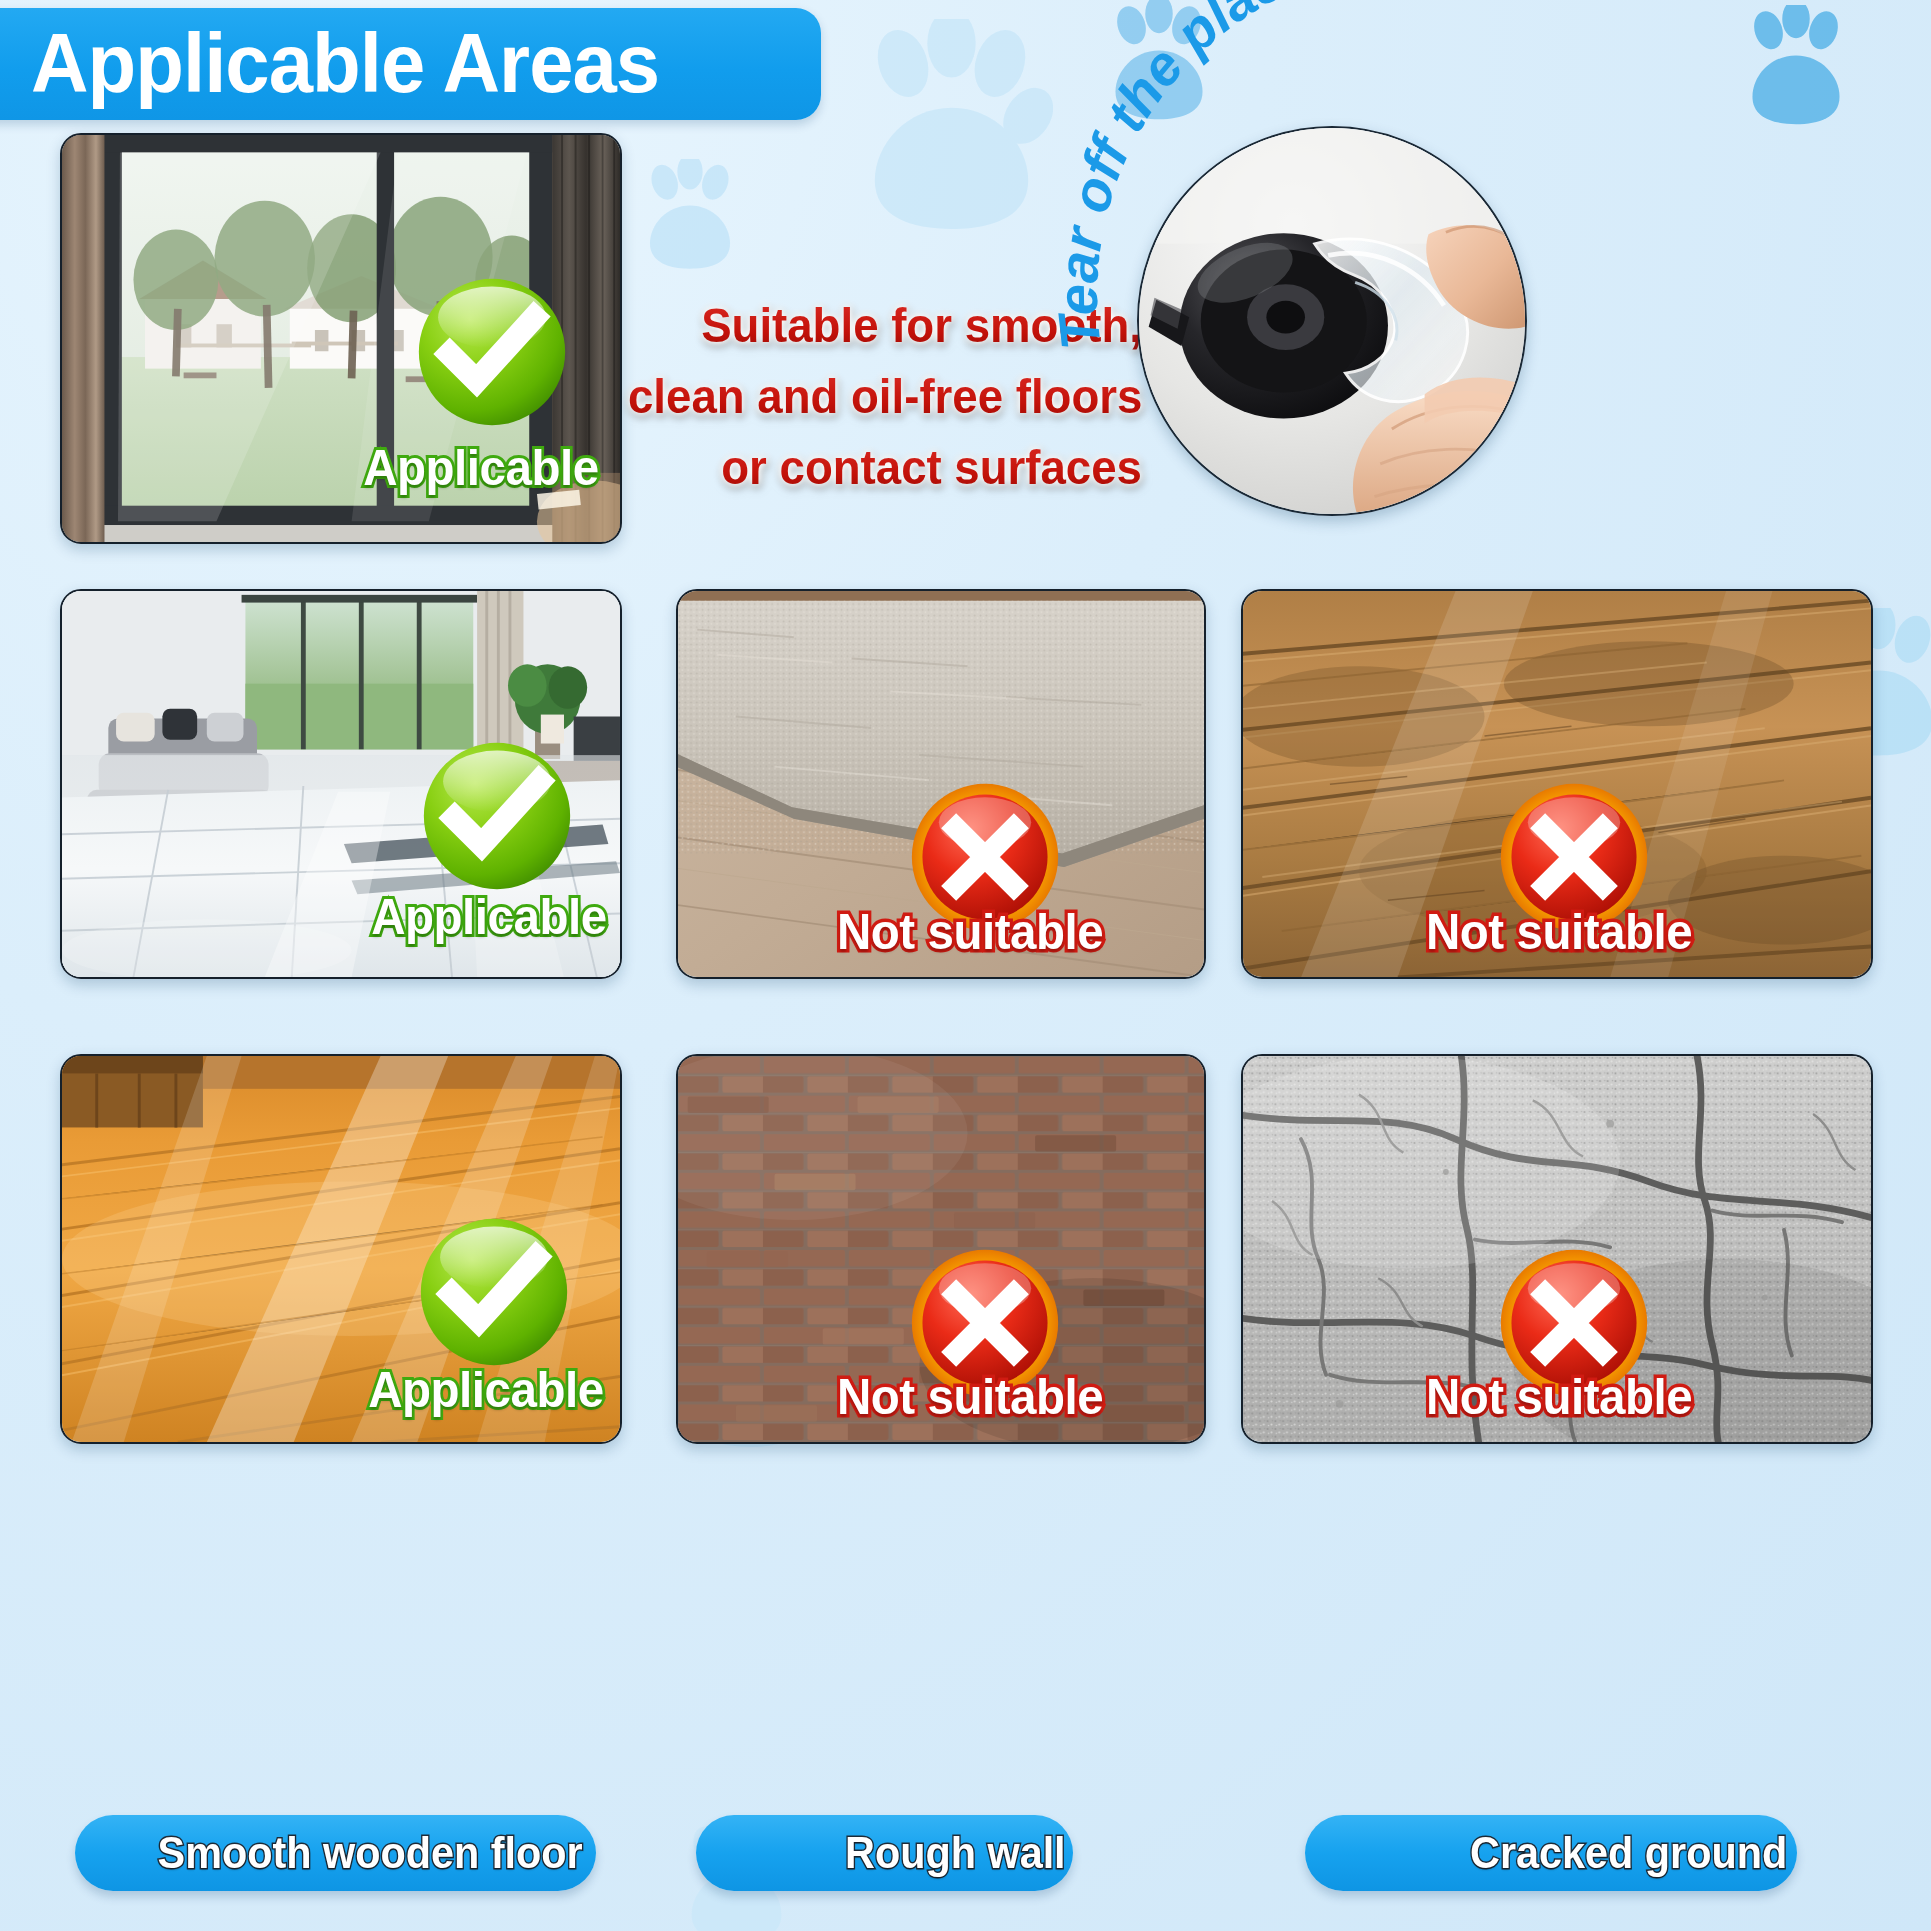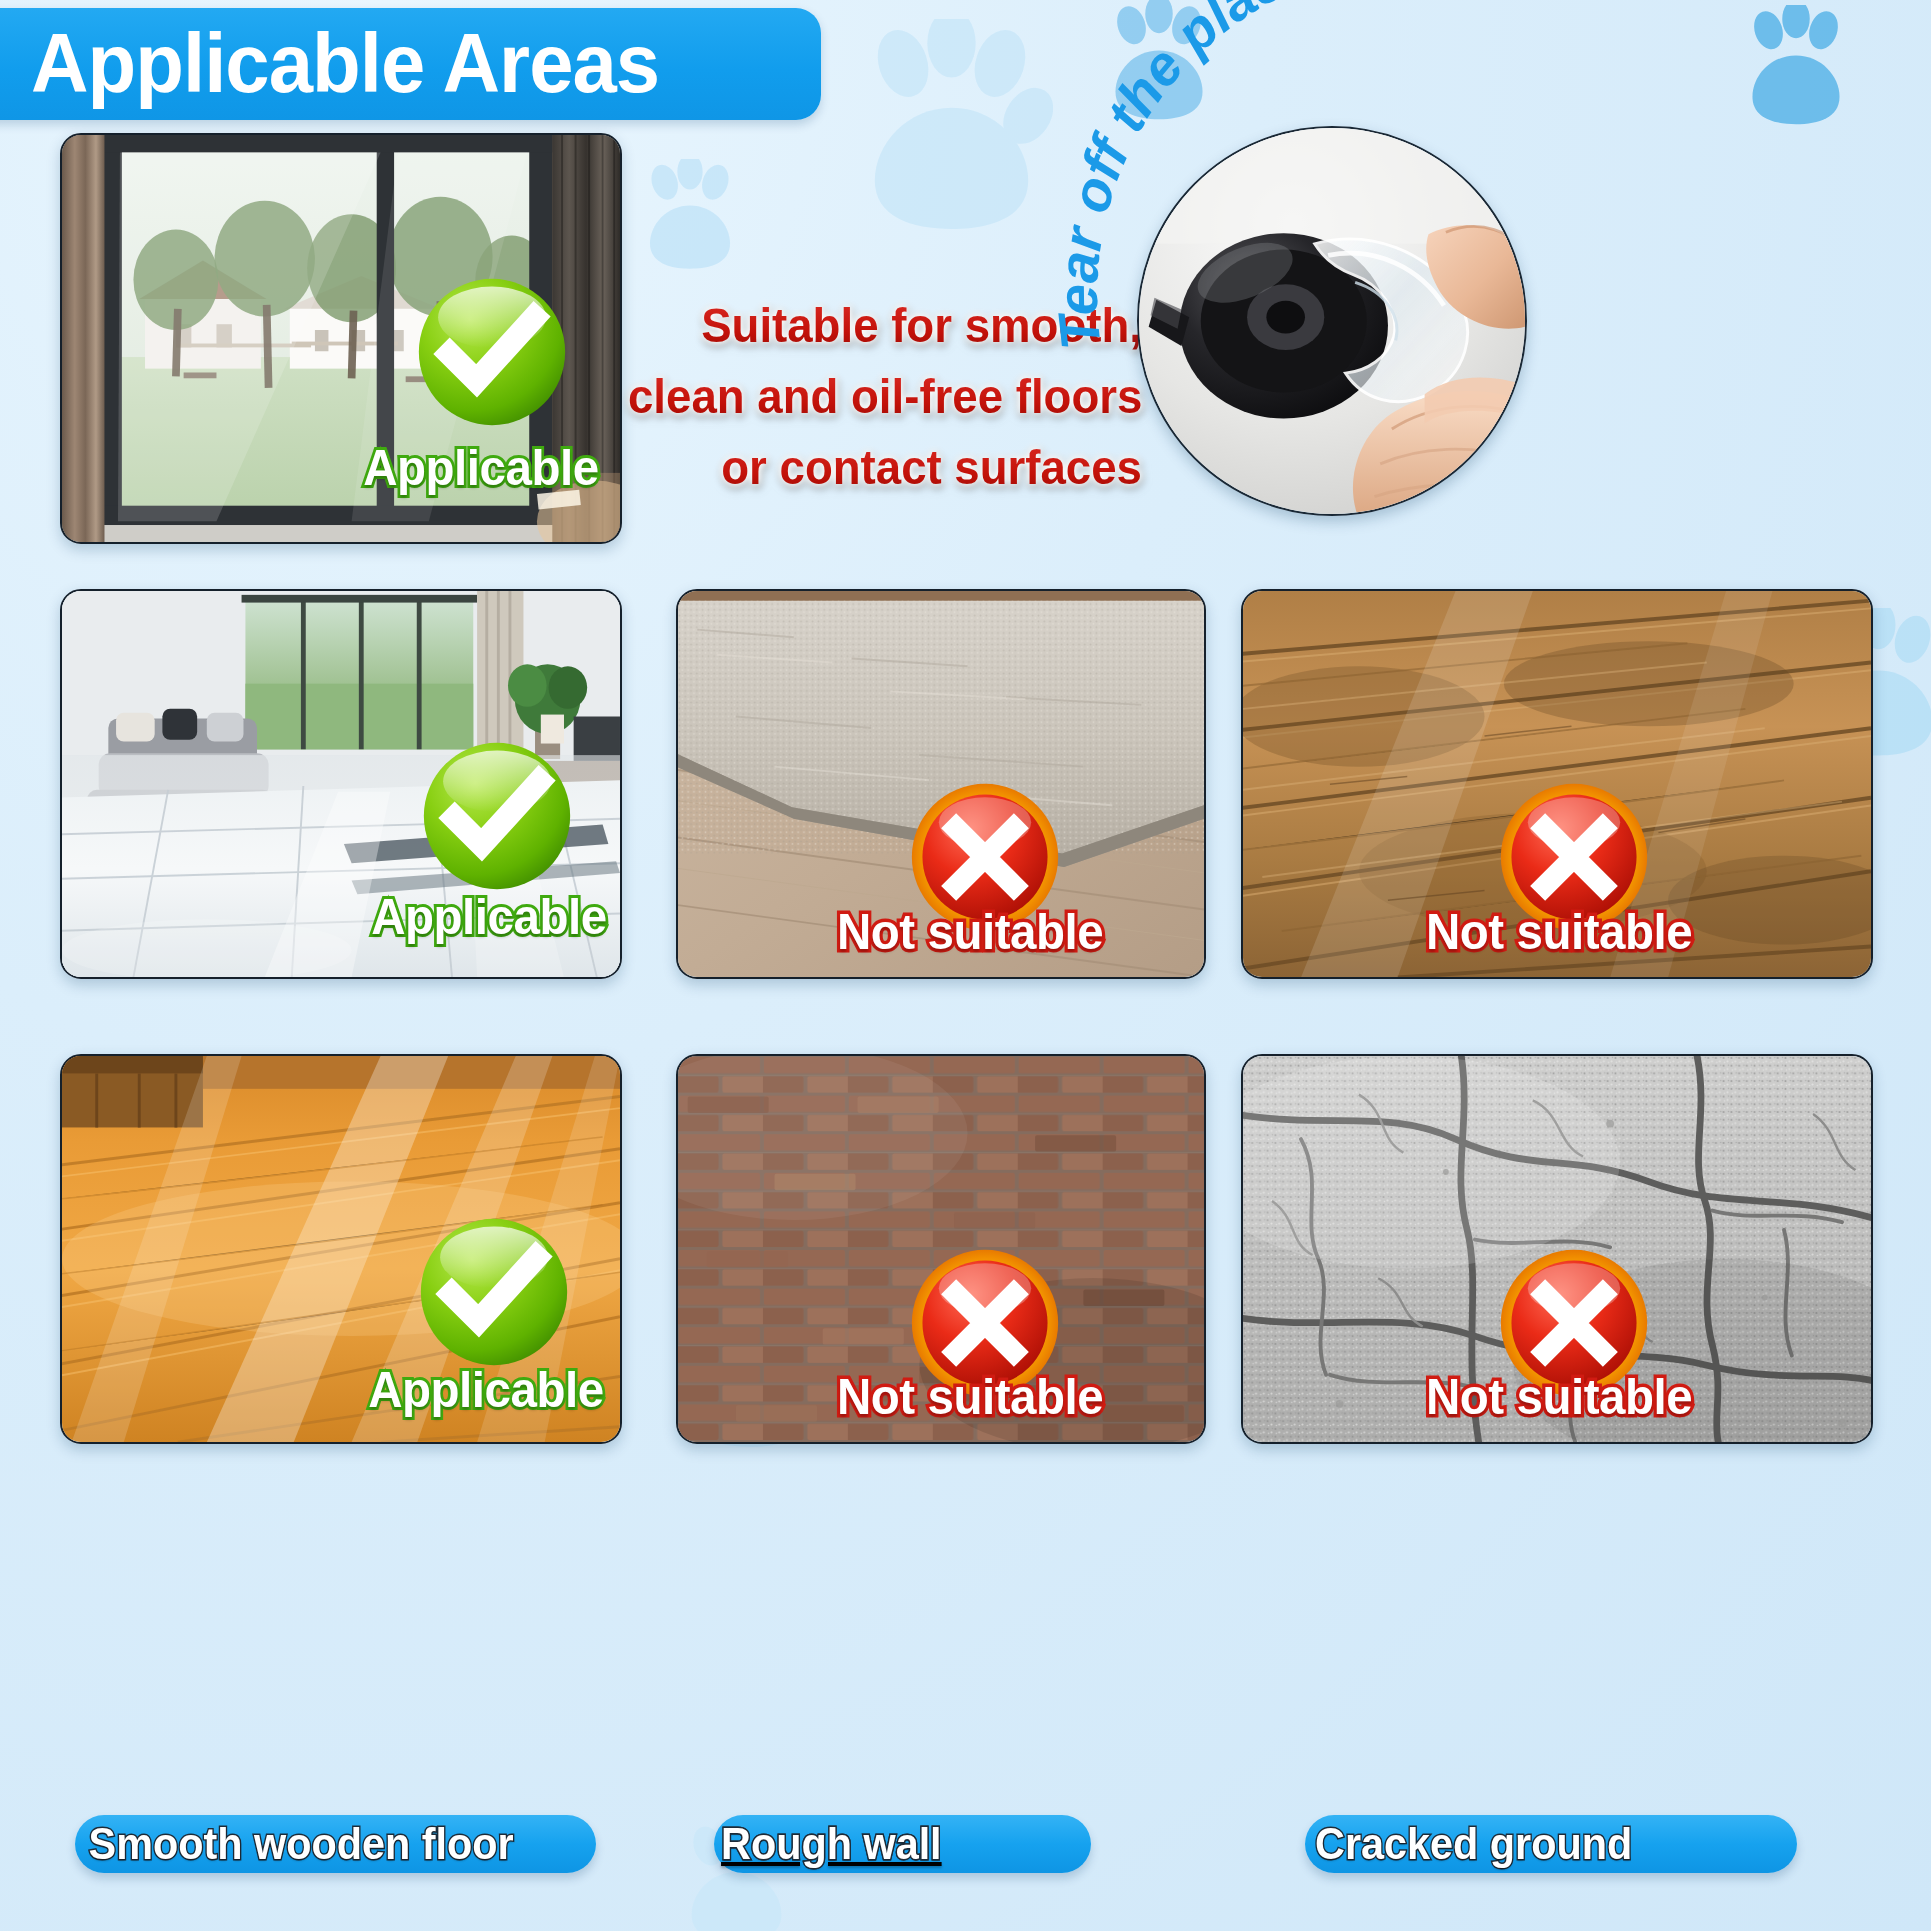--- a/index.html
+++ b/index.html
@@ -53,22 +53,22 @@
     border:2.9px solid #15202b;
   }
   .tile .photo{position:absolute;inset:0;}
 
   
   .pill{
     position:absolute;
     background:linear-gradient(180deg,#34b3f5 0%,#16a2ef 50%,#0e95e4 100%);
     border-radius:39px;
     box-shadow:0 5.8px 9.7px rgba(10,60,110,.20);
-    display:flex;align-items:center;justify-content:flex-start;
-    height:58px;
+    display:flex;align-items:center;justify-content:flex-end;
+    height:76px;
   }
   .pill span{
     color:#ffffff;
     font-size:44px;
     font-weight:bold;
     white-space:nowrap;
     letter-spacing:0px;
     transform:scaleX(.94);
     -webkit-text-stroke:2.9px #1d2b38;
     paint-order:stroke fill;
@@ -782,21 +782,21 @@
 <div class="badge" style="left:908px;top:1246px;">
   <svg viewBox="0 0 160 160">
     <circle cx="80" cy="80" r="76" fill="url(#orim)"></circle>
     <circle cx="80" cy="80" r="65" fill="url(#rred)"></circle>
     <ellipse cx="80" cy="44" rx="48" ry="26" fill="#ffffff" opacity=".28"></ellipse>
     <path d="M50 50 L110 110 M110 50 L50 110" stroke="#ffffff" stroke-width="22" stroke-linecap="square"></path>
   </svg>
 </div>
 <div class="verdict no" style="left:830px;top:1368px;">Not suitable</div>
 
-<div class="pill" style="left:714px;top:1815px;width:377px;text-decoration:underline;">
+<div class="pill" style="left:696px;top:1815px;width:377px;">
   <span>Rough wall</span>
 </div>
 
 <div class="tile" style="left:1241px;top:1054px;width:628px;height:386px;">
   <svg class="photo" viewBox="0 0 650 400" preserveAspectRatio="none">
     <defs>
       <linearGradient id="asph" x1="0" y1="0" x2="0" y2="1">
         <stop offset="0%" stop-color="#cfcfce"></stop>
         <stop offset="45%" stop-color="#c0c0bf"></stop>
         <stop offset="100%" stop-color="#adadac"></stop>

